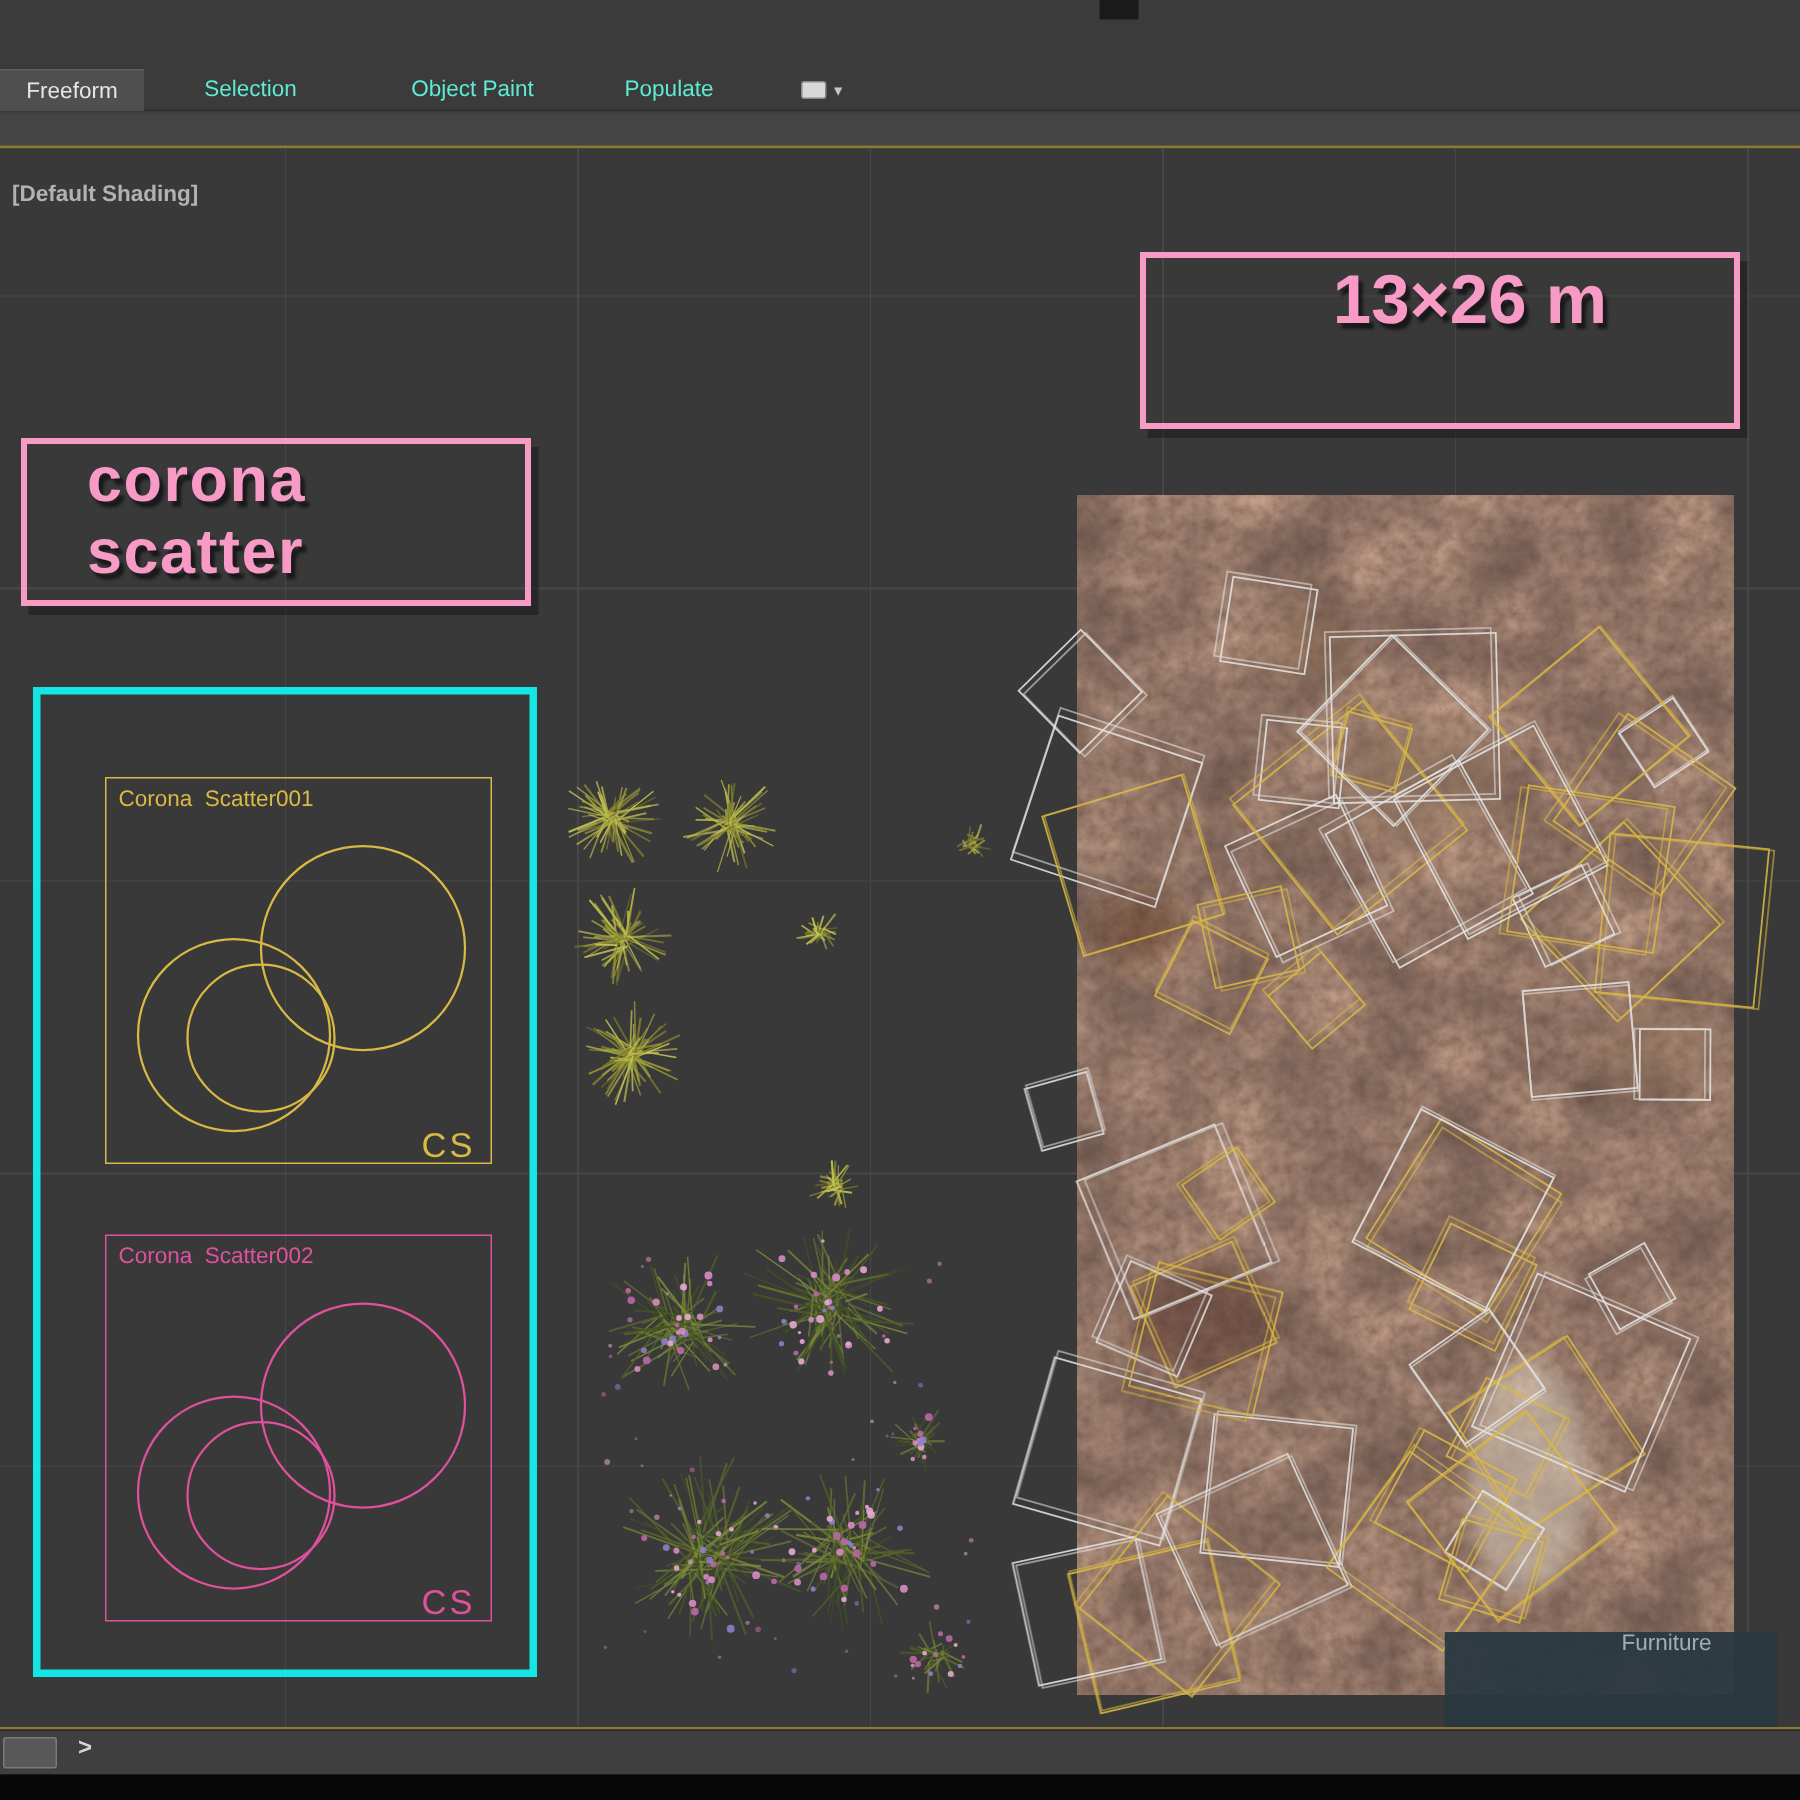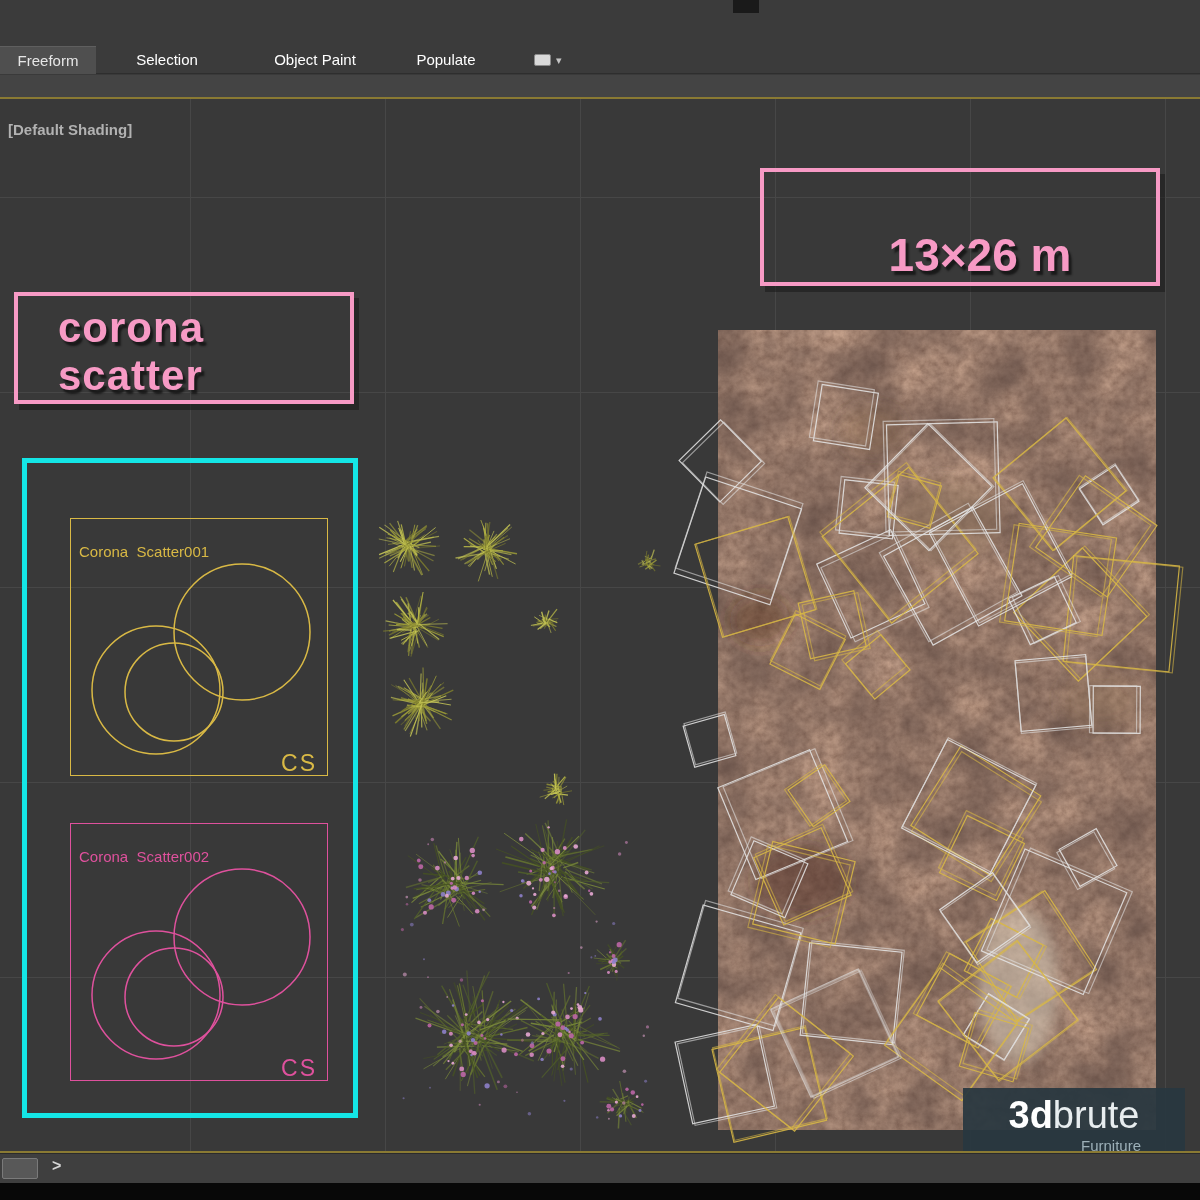--- a/index.html
+++ b/index.html
@@ -7,21 +7,21 @@
   body {
     width: 1200px; height: 1200px; overflow: hidden; position: relative;
     background: #3a3a3a; font-family: "Liberation Sans", sans-serif;
   }
 
   
   .ribbon { position: absolute; left: 0; top: 0; width: 1200px; height: 74px;
             background: #3b3b3b; border-bottom: 1px solid #2e2e2e; }
   .top-fragment { position: absolute; left: 733px; top: 0; width: 26px; height: 13px; background: #1a1a1a; }
   .tab { position: absolute; top: 46px; height: 28px; line-height: 28px; text-align: center;
-         font-size: 15px; color: #ffffff; cursor: default; }
+         font-size: 15px; color: #5eead4; cursor: default; }
   .tab.active { background: #4f4f4f; color: #e6e6e6; border-top: 1px solid #5f5f5f; }
   #tab-freeform   { left: 0;     width: 96px; }
   #tab-selection  { left: 117px; width: 100px; }
   #tab-objectpaint{ left: 253px; width: 124px; }
   #tab-populate   { left: 398px; width: 96px; }
   .flyout { position: absolute; left: 534px; top: 46px; width: 58px; height: 28px;
             display: flex; align-items: center; gap: 5px; }
   .flyicon { display: inline-block; width: 17px; height: 12px; background: #d9d9d9;
              border: 1px solid #8a8a8a; border-radius: 2px; }
   .flyarrow { font-size: 11px; color: #c4c4c4; }
@@ -38,37 +38,37 @@
       repeating-linear-gradient(to right,  transparent 0px, transparent 194px, #474747 194px, #474747 195px),
       repeating-linear-gradient(to bottom, transparent 0px, transparent 194px, #474747 194px, #474747 195px);
     background-position: -4px 0px, 0px -96px;
   }
   #art { position: absolute; left: 0; top: 0; width: 1200px; height: 1200px; pointer-events: none; }
   .shading-label { position: absolute; left: 8px; top: 121px; font-size: 15px; color: #b2b2b2; font-weight: bold; }
 
   
   .anno-box { position: absolute; border: 4px solid var(--accent-pink, #f79ac5);
               box-shadow: 5px 6px 0 rgba(25,25,25,0.55);
-              display: flex; align-items: flex-end; justify-content: center; padding-left: 40px; }
+              display: flex; align-items: flex-start; justify-content: center; padding-left: 40px; }
   .anno-text { color: var(--accent-pink, #f79ac5); font-weight: bold;
                text-shadow: 3px 4px 2px rgba(20,20,20,0.85); }
   #dim-box  { left: 760px; top: 168px; width: 400px; height: 118px; }
   #dim-box .anno-text { font-size: 46px; }
   #tool-box { left: 14px; top: 292px; width: 340px; height: 112px; }
   #tool-box .anno-text { font-size: 42px; letter-spacing: 1px; }
 
   
   .cyan-box { position: absolute; left: 22px; top: 458px; width: 336px; height: 660px;
               border: 5px solid var(--accent-cyan, #14e6e6); }
 
   
   .gizmo-box { position: absolute; left: 70px; width: 258px; height: 258px; border: 1px solid; }
   #gizmo-box-1 { top: 518px; border-color: var(--scatter1-yellow, #d9b945); color: var(--scatter1-yellow, #d9b945); }
   #gizmo-box-2 { top: 823px; border-color: var(--scatter2-pink, #df519d); color: var(--scatter2-pink, #df519d); }
-  .gz-label { position: absolute; left: 8px; top: 24px; font-size: 15px; white-space: pre; text-align: right; }
+  .gz-label { position: absolute; left: 8px; top: 5px; font-size: 15px; white-space: pre; text-align: right; }
   .gz-badge { position: absolute; right: 10px; bottom: -2px; font-size: 23px; letter-spacing: 2px; }
   #gizmo-circles-1 { stroke: var(--scatter1-yellow, #d9b945); }
   #gizmo-circles-2 { stroke: var(--scatter2-pink, #df519d); }
 
   
   .watermark { position: absolute; left: 963px; top: 1088px; width: 222px; height: 77px;
                background: rgba(40,55,63,0.93); color: #fff; }
   .wm-brand { text-align: center; font-size: 38px; line-height: 46px; margin-top: 4px; }
   .wm-brand b { font-weight: 800; }
   .wm-brand span { font-weight: 400; color: #e8edef; }
@@ -1293,23 +1293,20 @@
 <div class="gizmo-box" id="gizmo-box-1">
   <span class="gz-label">Corona  Scatter001</span>
   <span class="gz-badge">CS</span>
 </div>
 <div class="gizmo-box" id="gizmo-box-2">
   <span class="gz-label">Corona  Scatter002</span>
   <span class="gz-badge">CS</span>
 </div>
 
 <div class="watermark">
-  <div class="wm-brand">
-    <b>3d</b><span>brute</span>
-  </div>
   <div class="wm-tagline">Furniture</div>
 </div>
 
 <div class="vp-edge bottom"></div>
 
 <footer class="status-bar">
   <div class="mini-listener"></div>
   <span class="prompt">&gt;</span>
 </footer>
 <div class="timeline-bar"></div>

